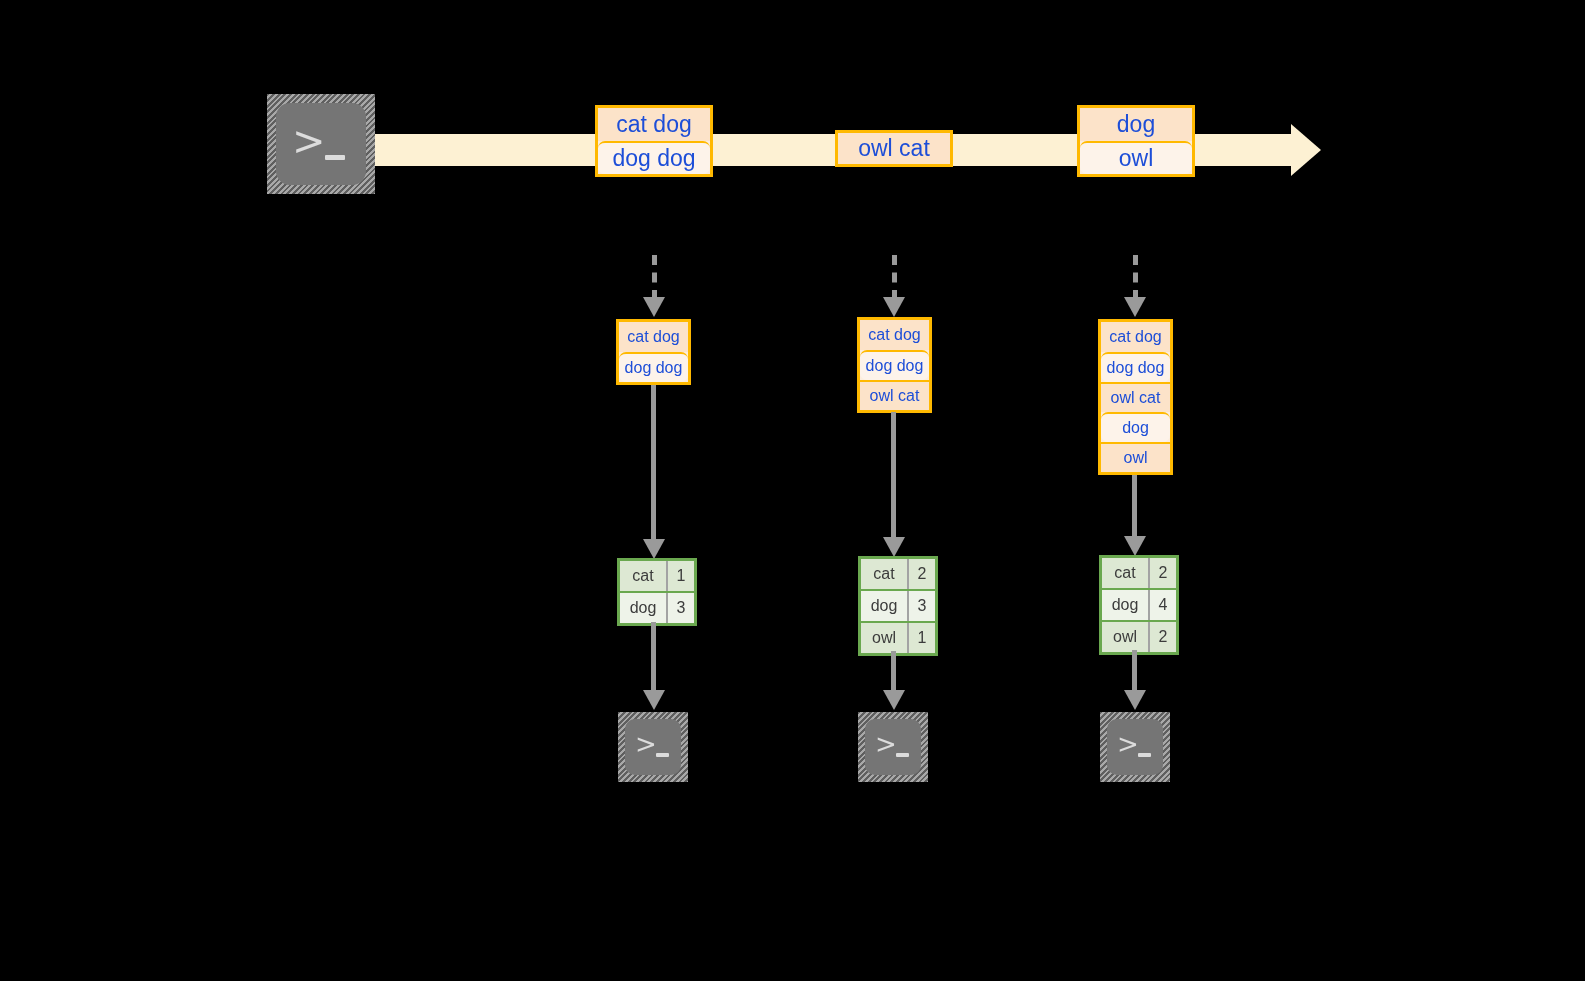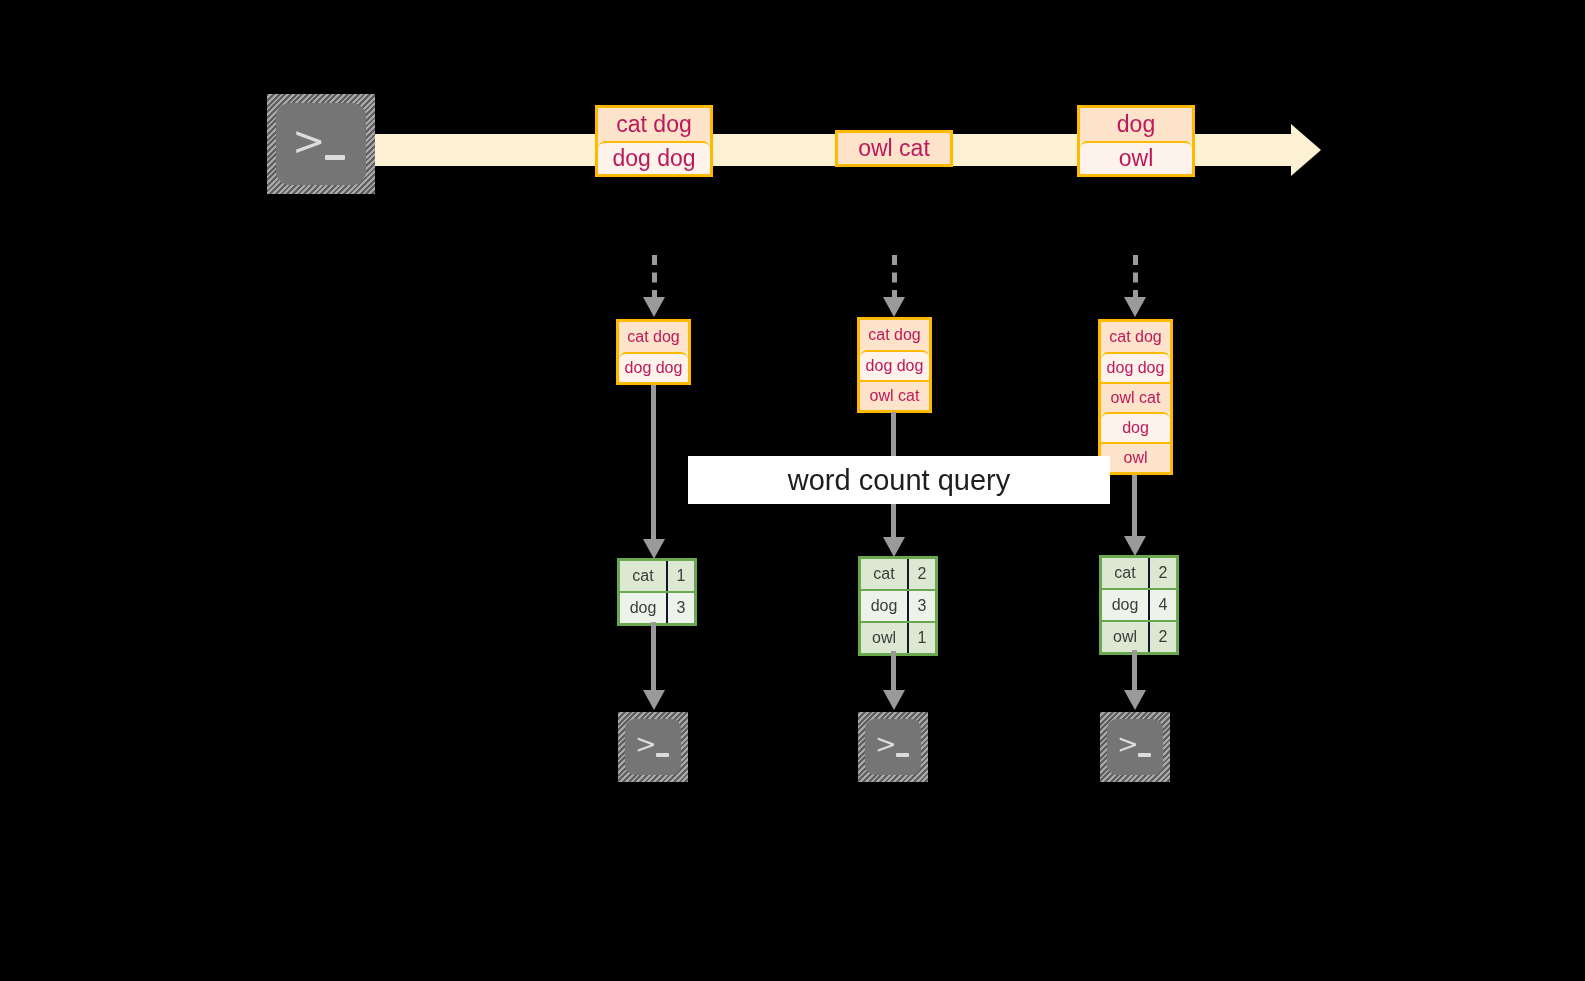--- a/index.html
+++ b/index.html
@@ -78,21 +78,21 @@
     position: absolute;
     box-sizing: border-box;
     border: 3px solid #ffb900;
     background: #fdeede;
   }
   .rec-row {
     box-sizing: border-box;
     display: flex;
     align-items: center;
     justify-content: center;
-    color: #be185d;
+    color: #1d4ed8;
     white-space: nowrap;
     border-top: 2px solid #ffb900;
   }
   .rec-row:first-child { border-top: none; }
   .rec-row.shade { background: #fce3c9; }
   .rec-row.plain { background: #fdf3ea; border-radius: 7px; }
 
   
   .rec-stack.top .rec-row { height: 33px; font-size: 23px; }
   .rec-stack.top.single .rec-row { height: 31px; }
@@ -116,21 +116,21 @@
   }
   .wc-row:first-child { border-top: none; }
   .wc-cell {
     box-sizing: border-box;
     display: flex;
     align-items: center;
     justify-content: center;
     font-size: 16px;
     color: #3c3c3c;
   }
-  .wc-cell.word { width: 48px; border-right: 2px solid #0f172a; }
+  .wc-cell.word { width: 48px; border-right: 2px solid #a3a3a3; }
   .wc-cell.count { width: 26px; }
   .wc-row.shade .wc-cell { background: #dde8d3; }
   .wc-row.plain .wc-cell { background: #eef3e9; }
 
   
   .conn {
     position: absolute;
     width: 5px;
     background: #9a9a9a;
   }
@@ -293,17 +293,14 @@
   <div class="conn" style="left:1132px; top:650px; height:47px;"></div>
   <div class="conn-head" style="left:1124px; top:690px;"></div>
 
   <div class="terminal small" style="left:1100px; top:712px; width:70px; height:70px;">
     <div class="terminal-inner">
       <span class="prompt-chevron">&gt;</span>
       <span class="prompt-underscore"></span>
     </div>
   </div>
 
-  <div class="banner" style="left:688px; top:456px; width:422px; height:48px;">
-    <span class="banner-label">word count query</span>
-  </div>
 
 </div>
 
 </body></html>

